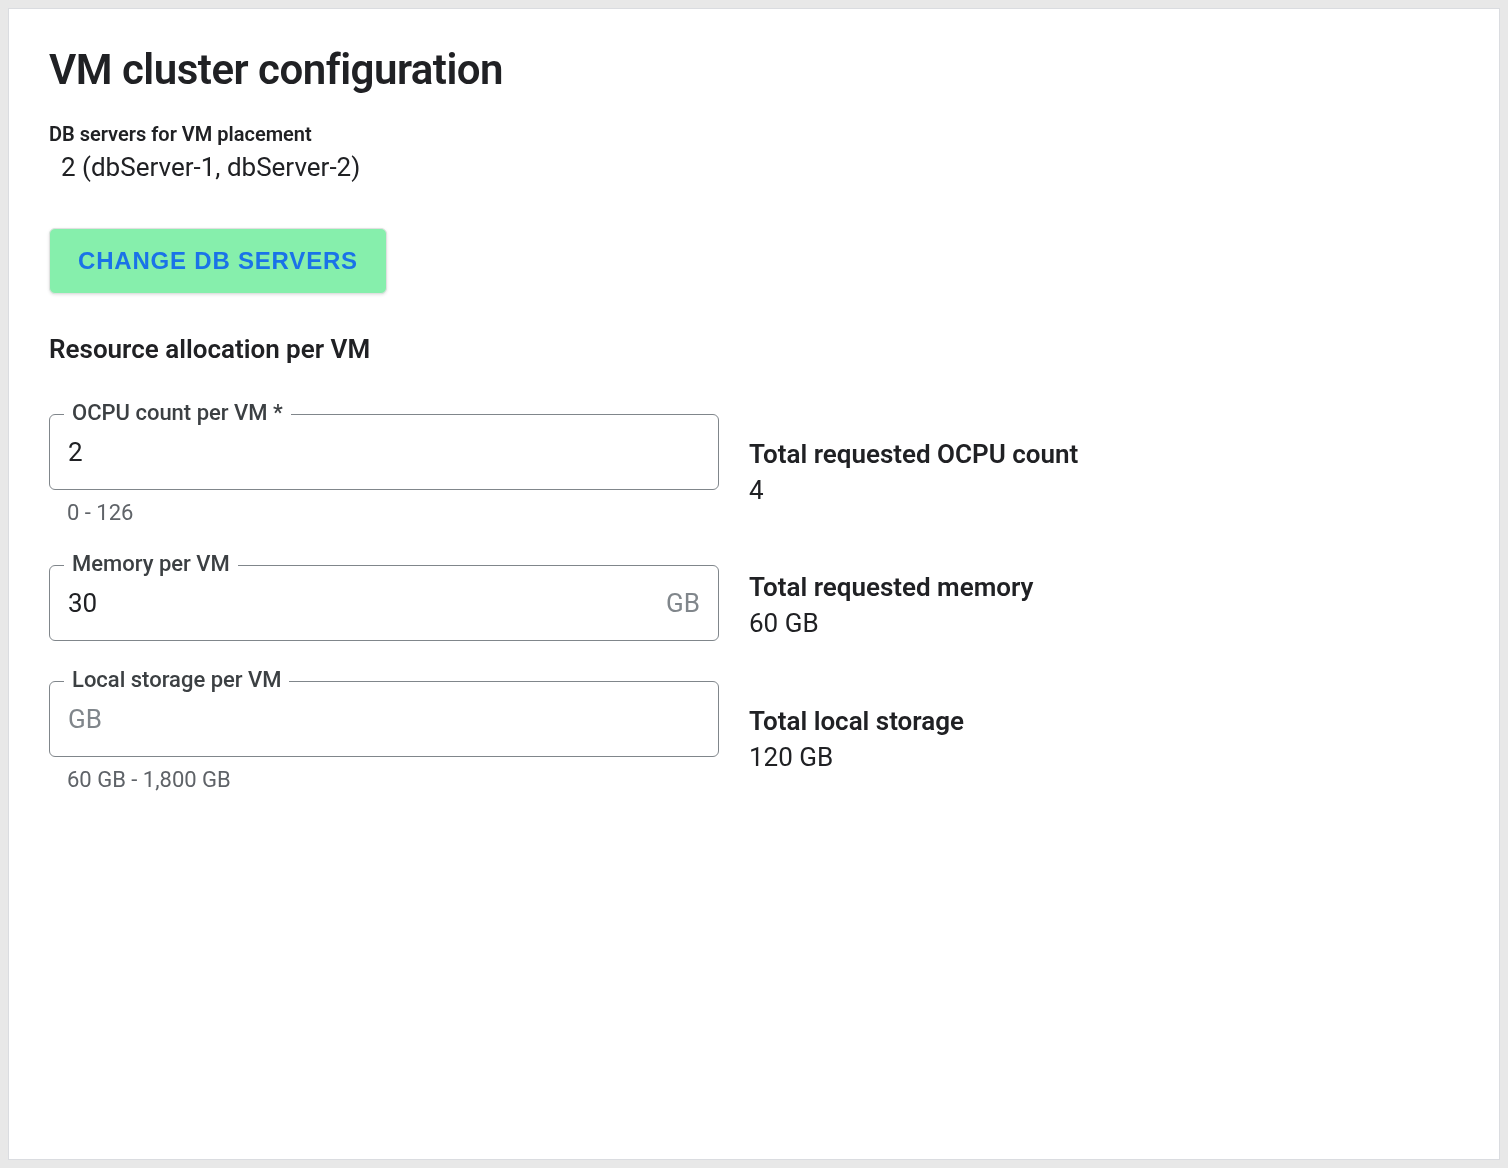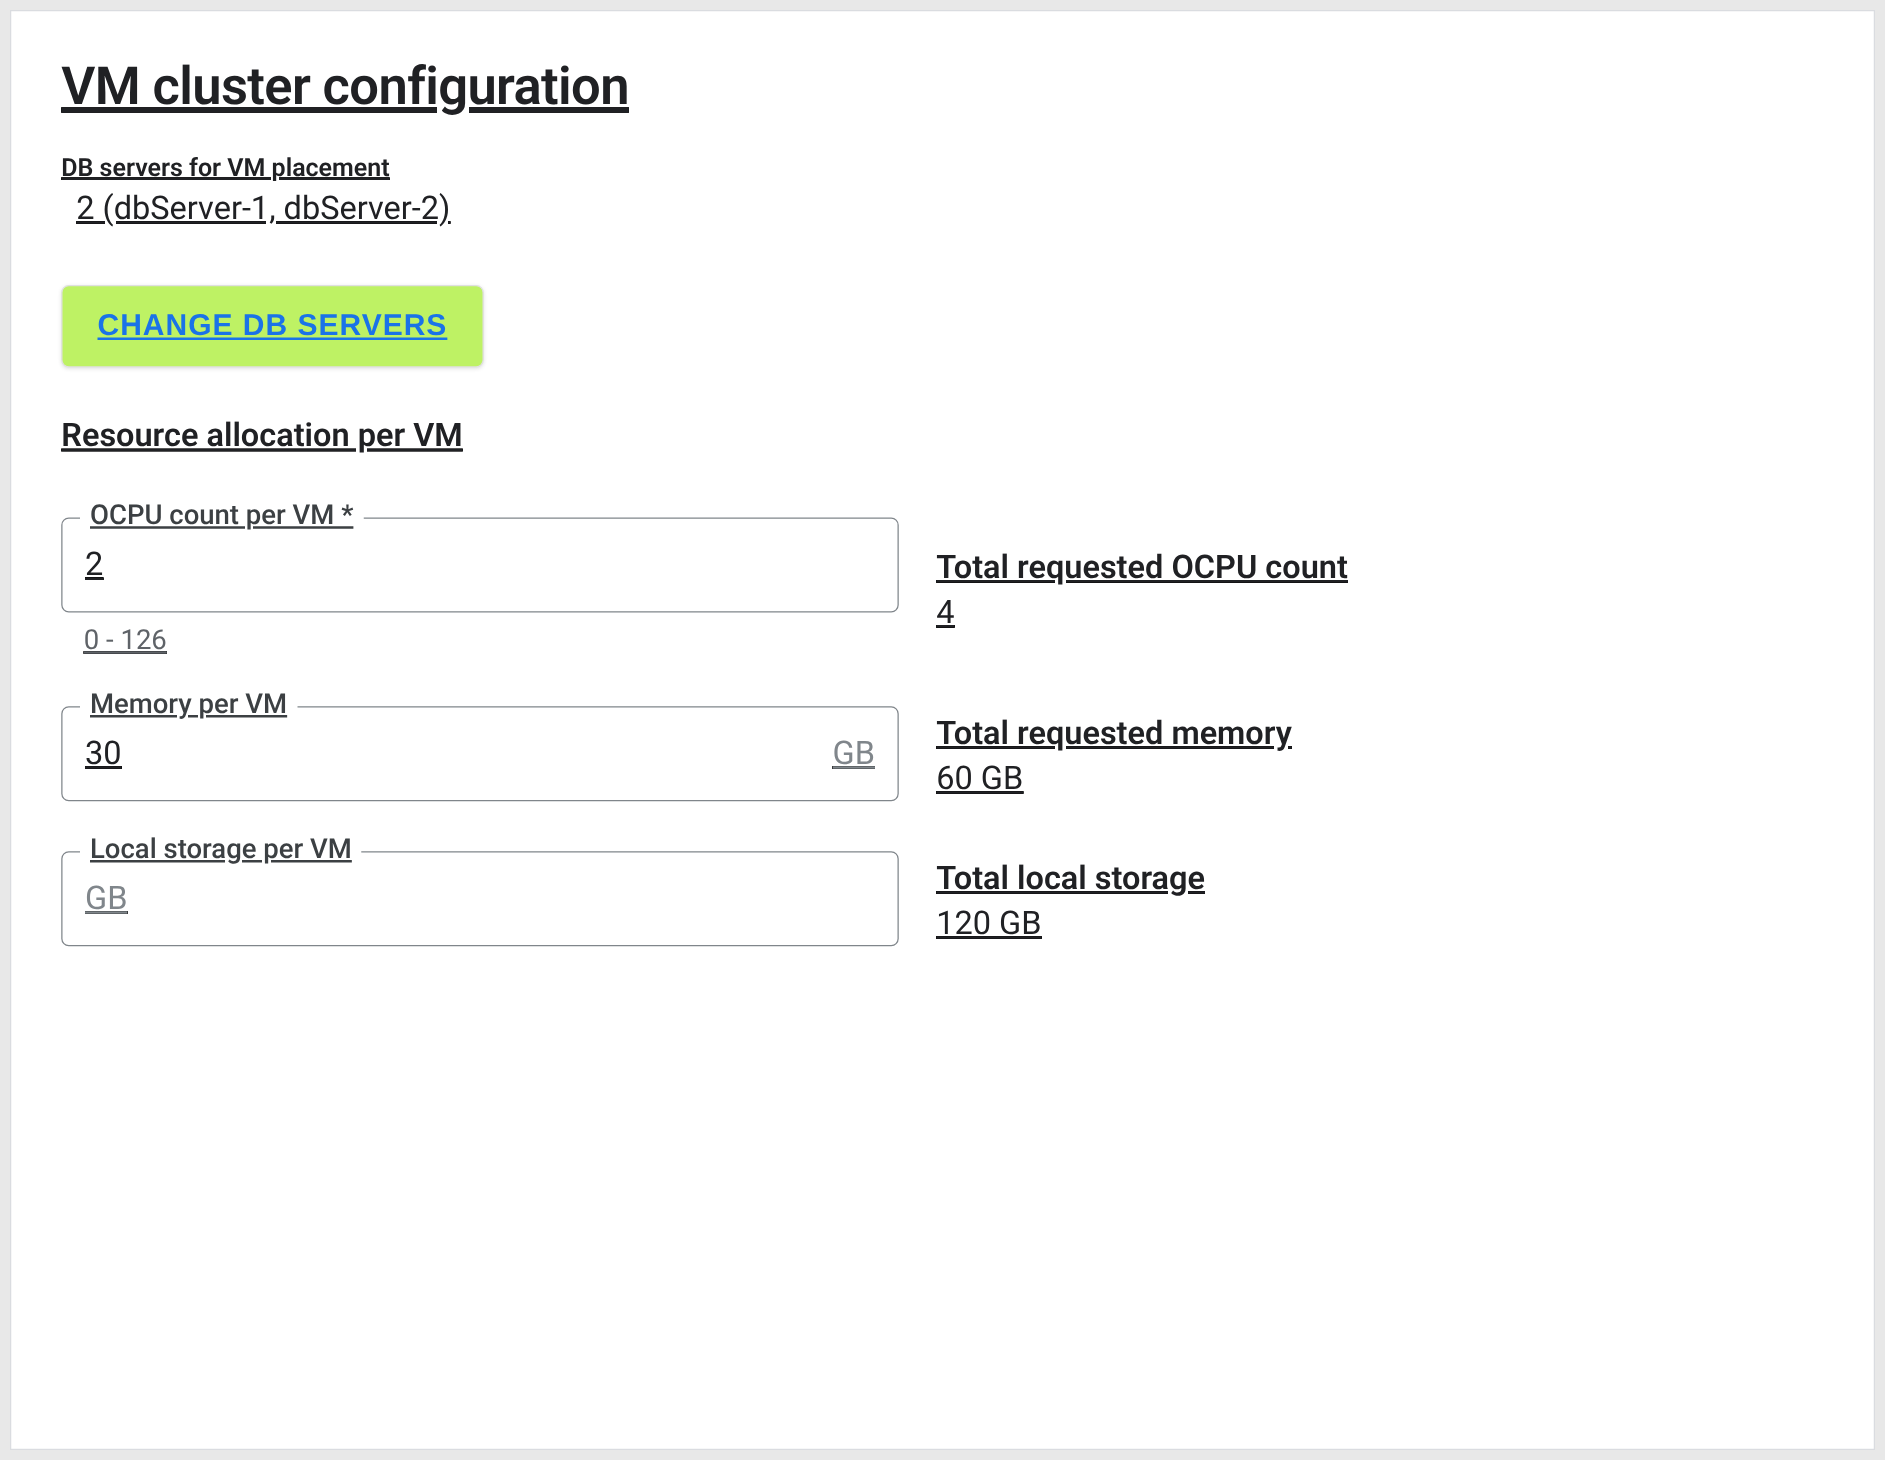--- a/index.html
+++ b/index.html
@@ -1,19 +1,18 @@
 <!DOCTYPE html>
 <html><head>
   <meta charset="utf-8">
   <style>
     * {
       box-sizing: border-box;
       margin: 0;
       padding: 0;
-      text-decoration: underline;
     }
     body {
       font-family: Roboto, "Helvetica Neue", Arial, sans-serif;
       background: #e8e8e8;
       padding: 8px;
       width: 1508px;
       height: 1168px;
     }
     .panel {
       background: #fff;
@@ -40,21 +39,21 @@
       font-weight: 400;
       color: #202124;
       margin-bottom: 46px;
       margin-left: 12px;
     }
     .change-btn {
       display: inline-block;
       font-size: 24px;
       font-weight: 600;
       color: #1a73e8;
-      background: #bef264;
+      background: #86efac;
       border: 1px solid #e0e0e0;
       border-radius: 6px;
       padding: 18px 28px;
       letter-spacing: 0.8px;
       cursor: pointer;
       box-shadow: 0 1px 3px rgba(60,64,67,0.15);
       margin-bottom: 40px;
     }
     .section-heading {
       font-size: 26px;
@@ -170,20 +169,21 @@
     </div>
   </div>
 
   
   <div class="row">
     <div class="left-col">
       <div class="field-box">
         <span class="float-label">Local storage per VM</span>
         <span class="field-suffix">GB</span>
       </div>
+      <div class="helper">60 GB - 1,800 GB</div>
     </div>
     <div class="right-col">
       <div class="readout-label">Total local storage</div>
       <div class="readout-value">120 GB</div>
     </div>
   </div>
 
 </div>
 
 </body></html>

